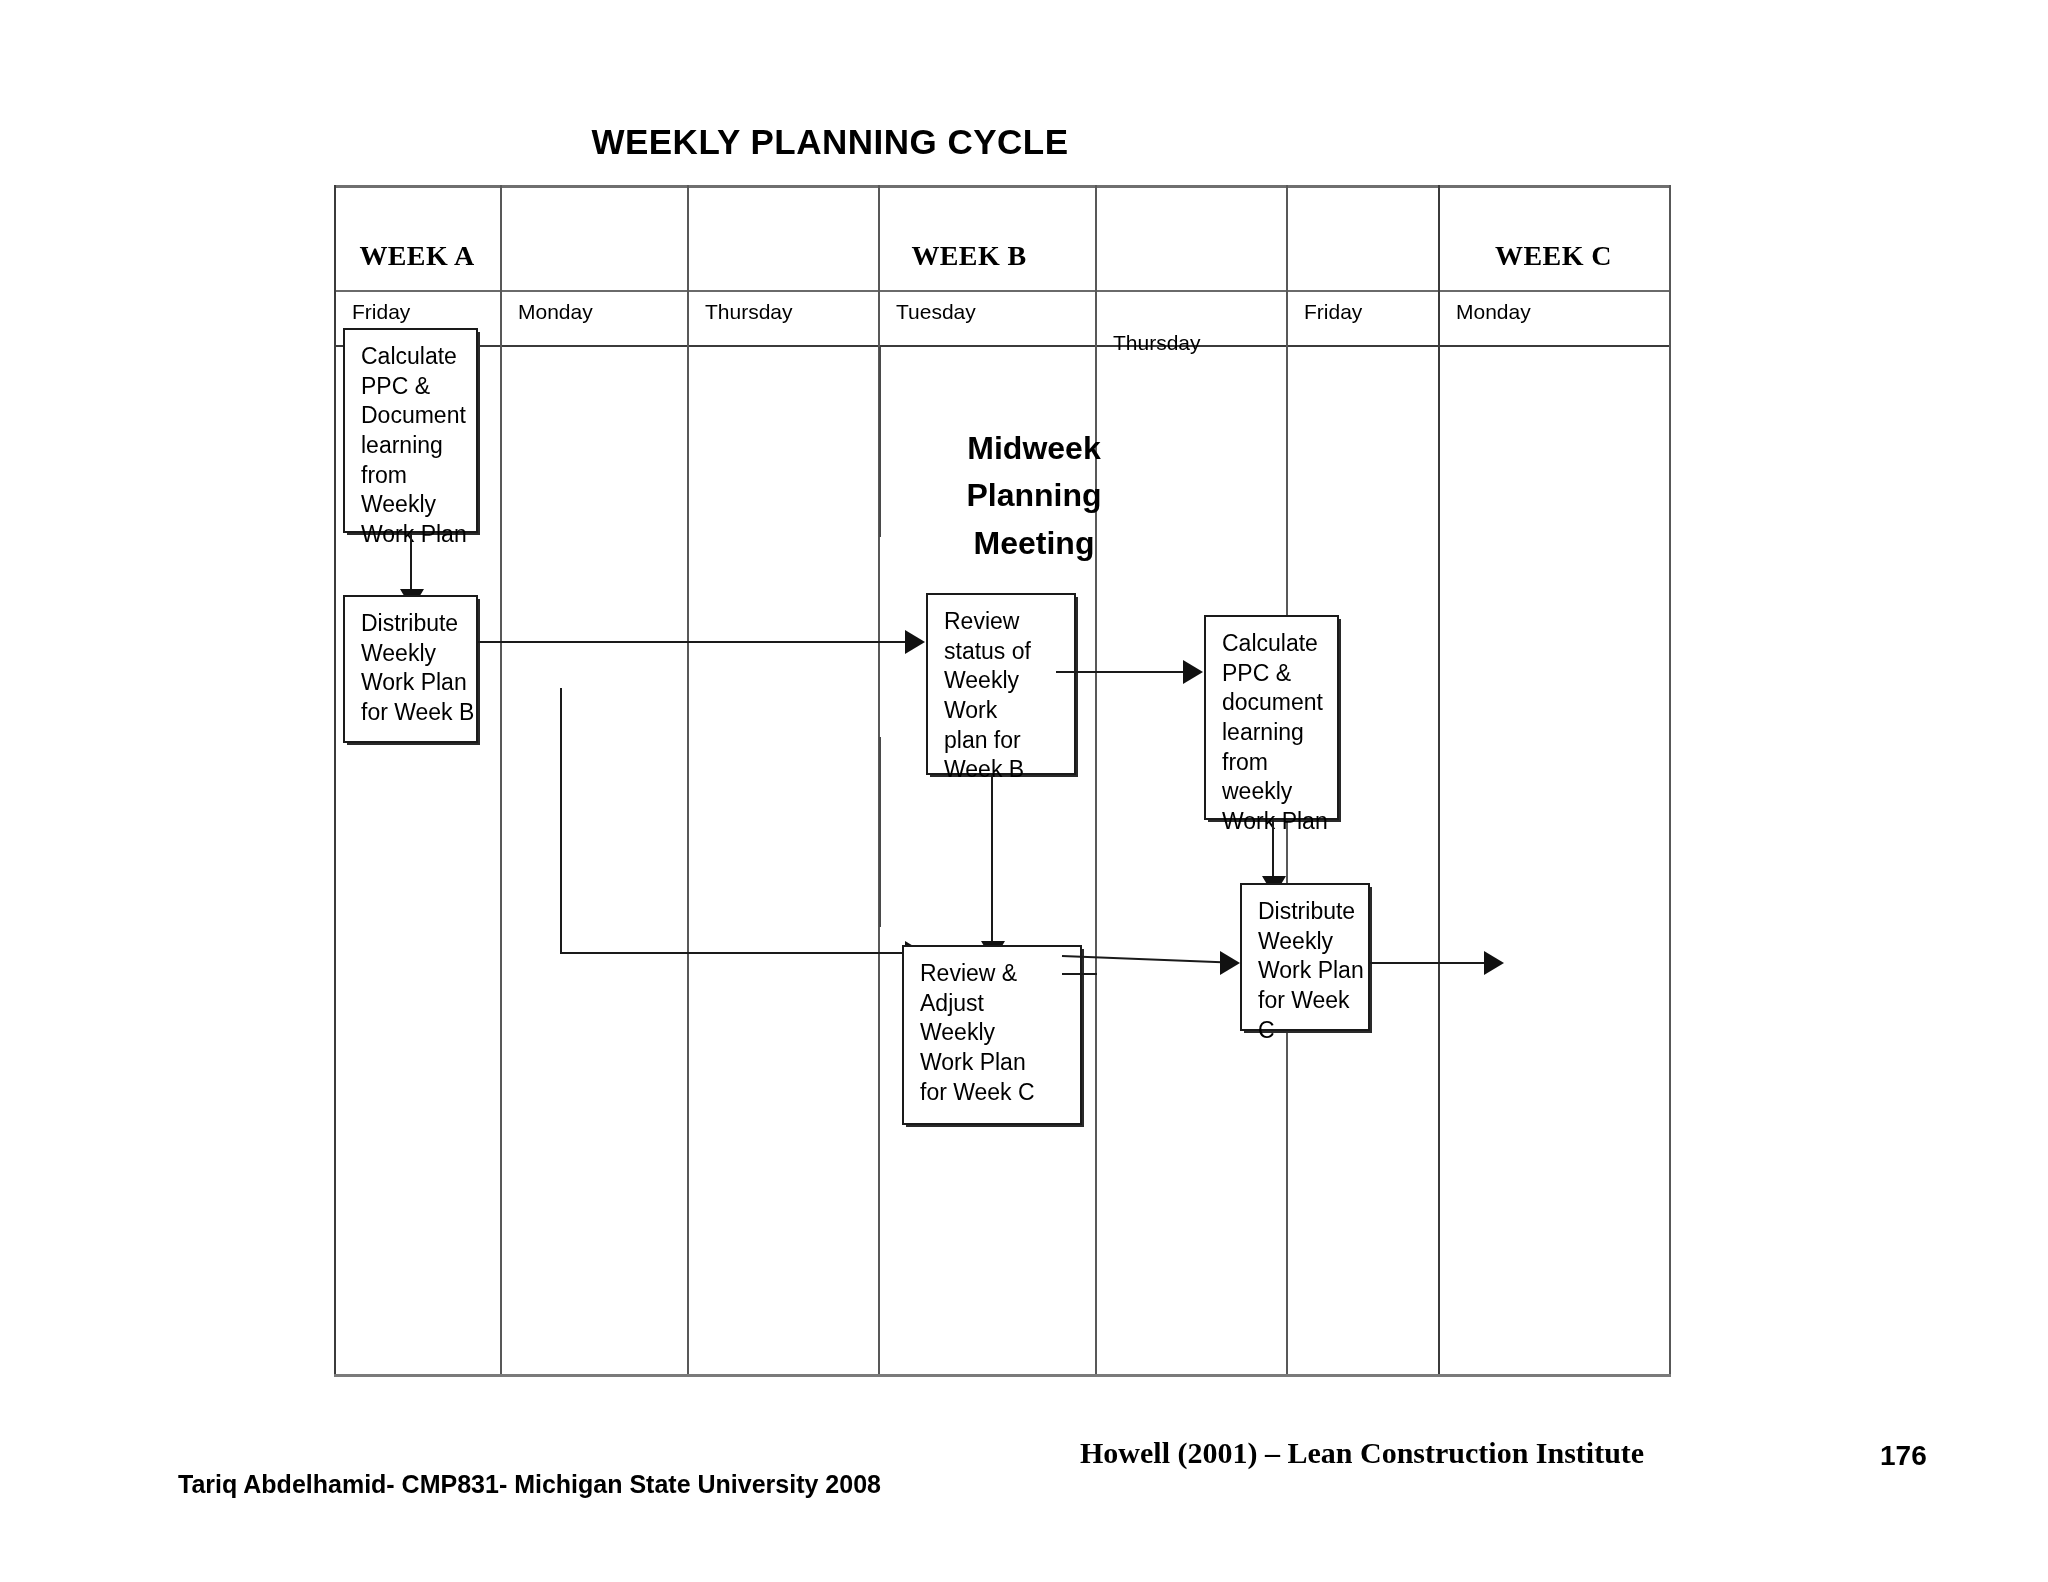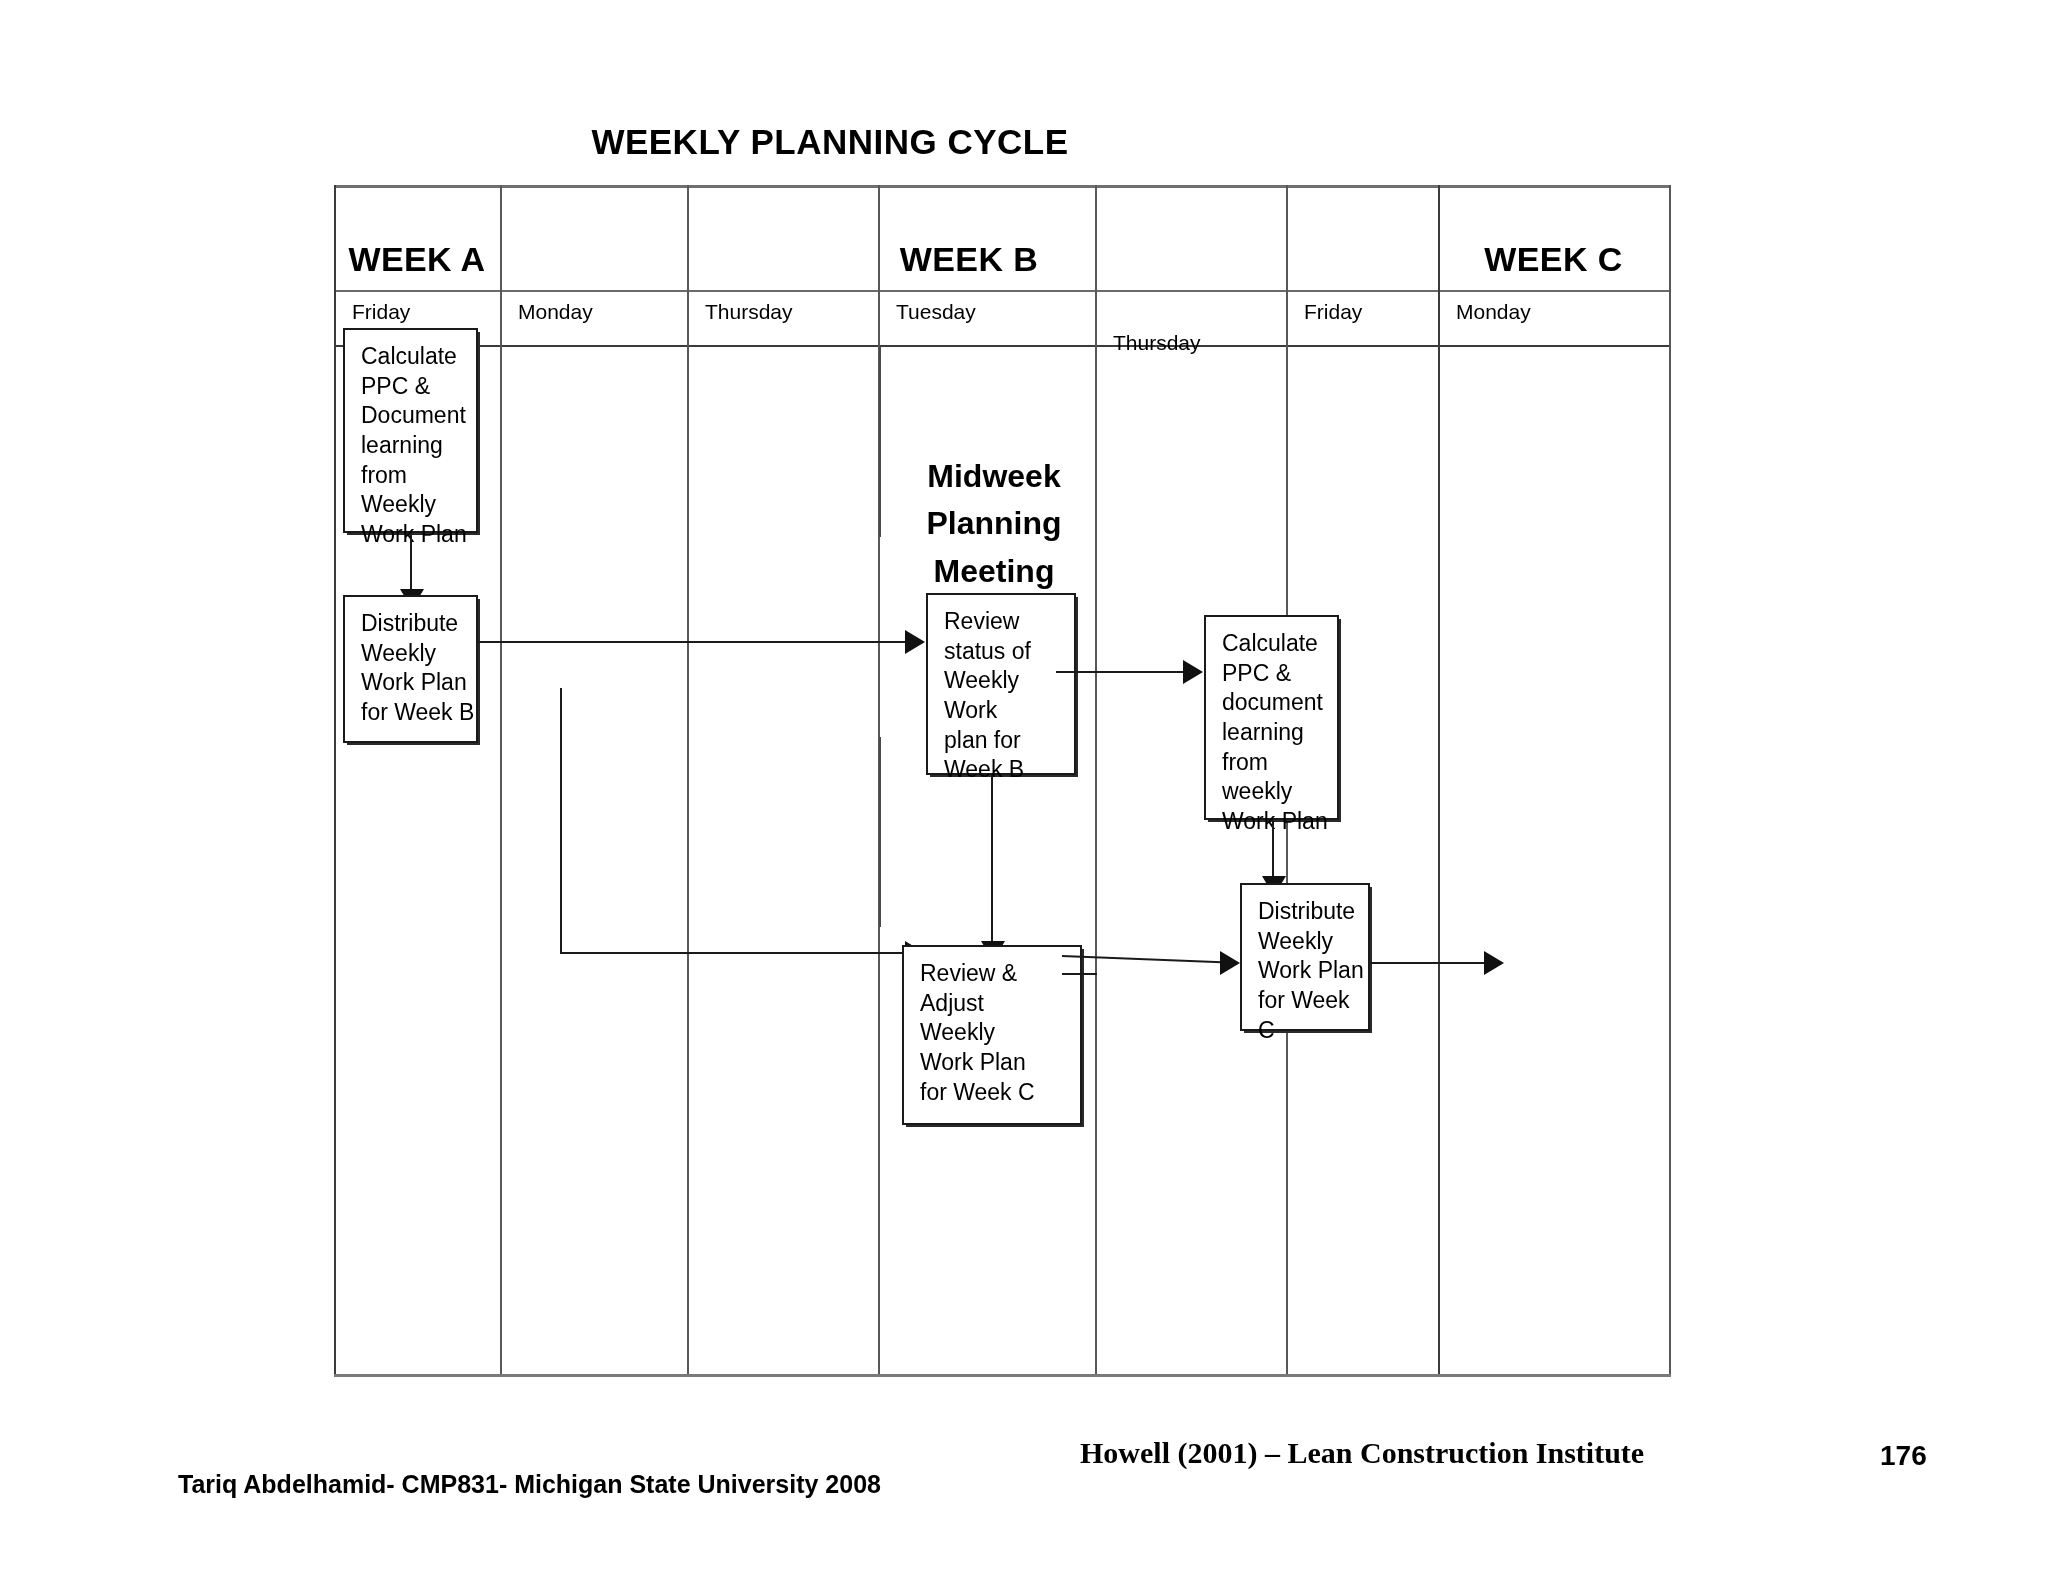--- a/index.html
+++ b/index.html
@@ -70,25 +70,26 @@
     position: absolute;
     left: 0;
     width: 100%;
     height: 2px;
     background: #6a6a6a;
   }
   .hline.dark { background: #3b3b3b; }
 
   .week-label {
     position: absolute;
-    font-size: 34px;
+    font-size: 28px;
     font-weight: bold;
     letter-spacing: 0.4px;
     text-align: center;
     white-space: nowrap;
+    font-family: Liberation Serif, serif;
   }
   .day-label {
     position: absolute;
     font-size: 21px;
     white-space: nowrap;
   }
 
   
   .pbox {
     position: absolute;
@@ -205,21 +206,21 @@
   <div class="day-label" style="left:184px;  top:115px;">Monday</div>
   <div class="day-label" style="left:371px;  top:115px;">Thursday</div>
   <div class="day-label" style="left:562px;  top:115px;">Tuesday</div>
   <div class="day-label" style="left:779px;  top:115px;margin-top:31px;">Thursday</div>
   <div class="day-label" style="left:970px;  top:115px;">Friday</div>
   <div class="day-label" style="left:1122px; top:115px;">Monday</div>
 
   <div class="seg-v thin" style="left:545px; top:162px; height:190px;"></div>
   <div class="seg-v thin" style="left:545px; top:552px; height:190px;"></div>
 
-  <div class="midweek" style="left:552px; top:240px; width:216px;margin-top:28px;">Midweek
+  <div class="midweek" style="left:592px; top:240px; width:216px;">Midweek
 Planning
 Meeting</div>
 
   <div class="pbox" id="box-calc-a" style="left:9px; top:143px; width:135px; height:205px;">Calculate
 PPC &amp;
 Document
 learning
 from
 Weekly
 Work Plan</div>

